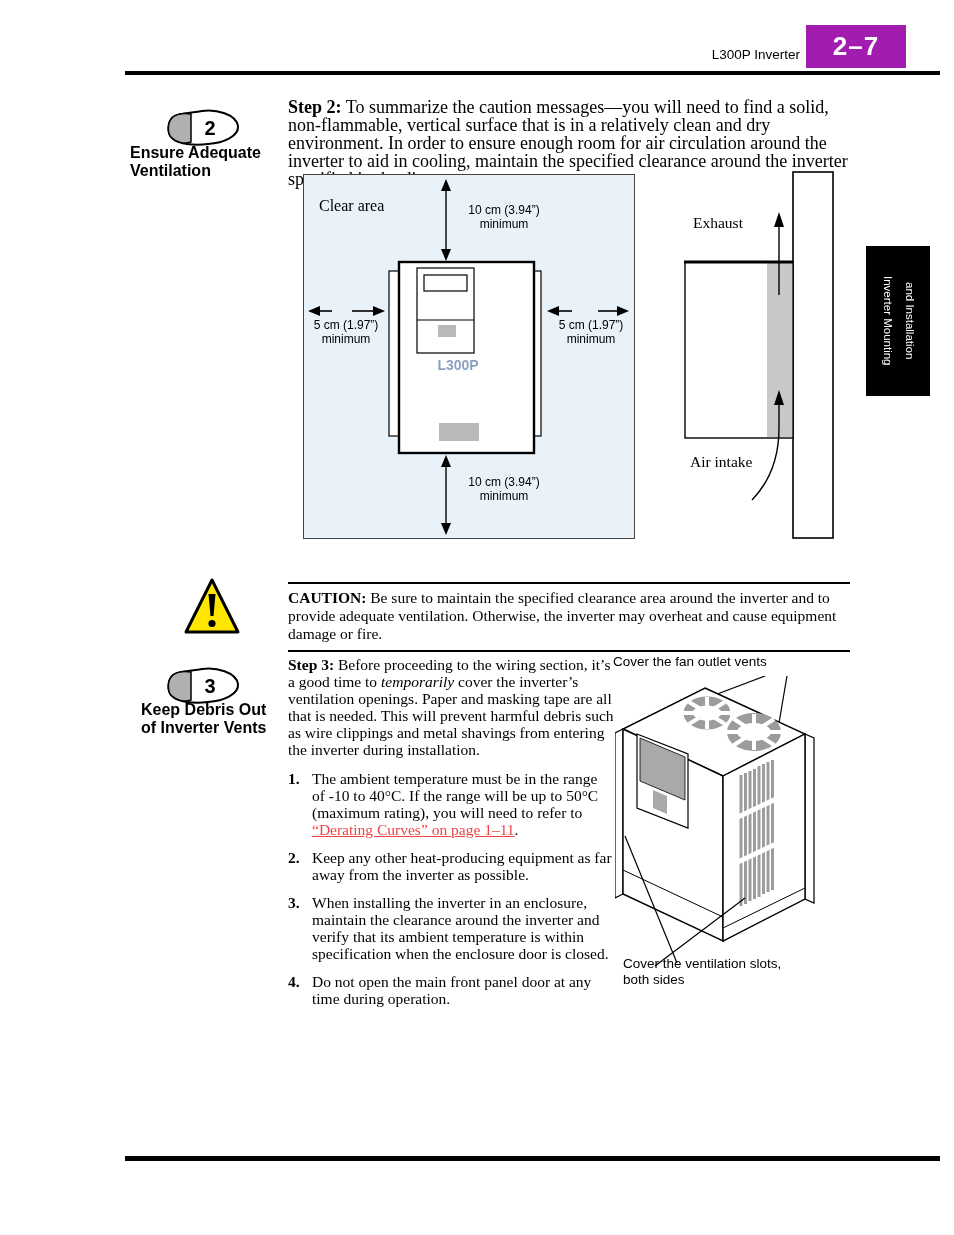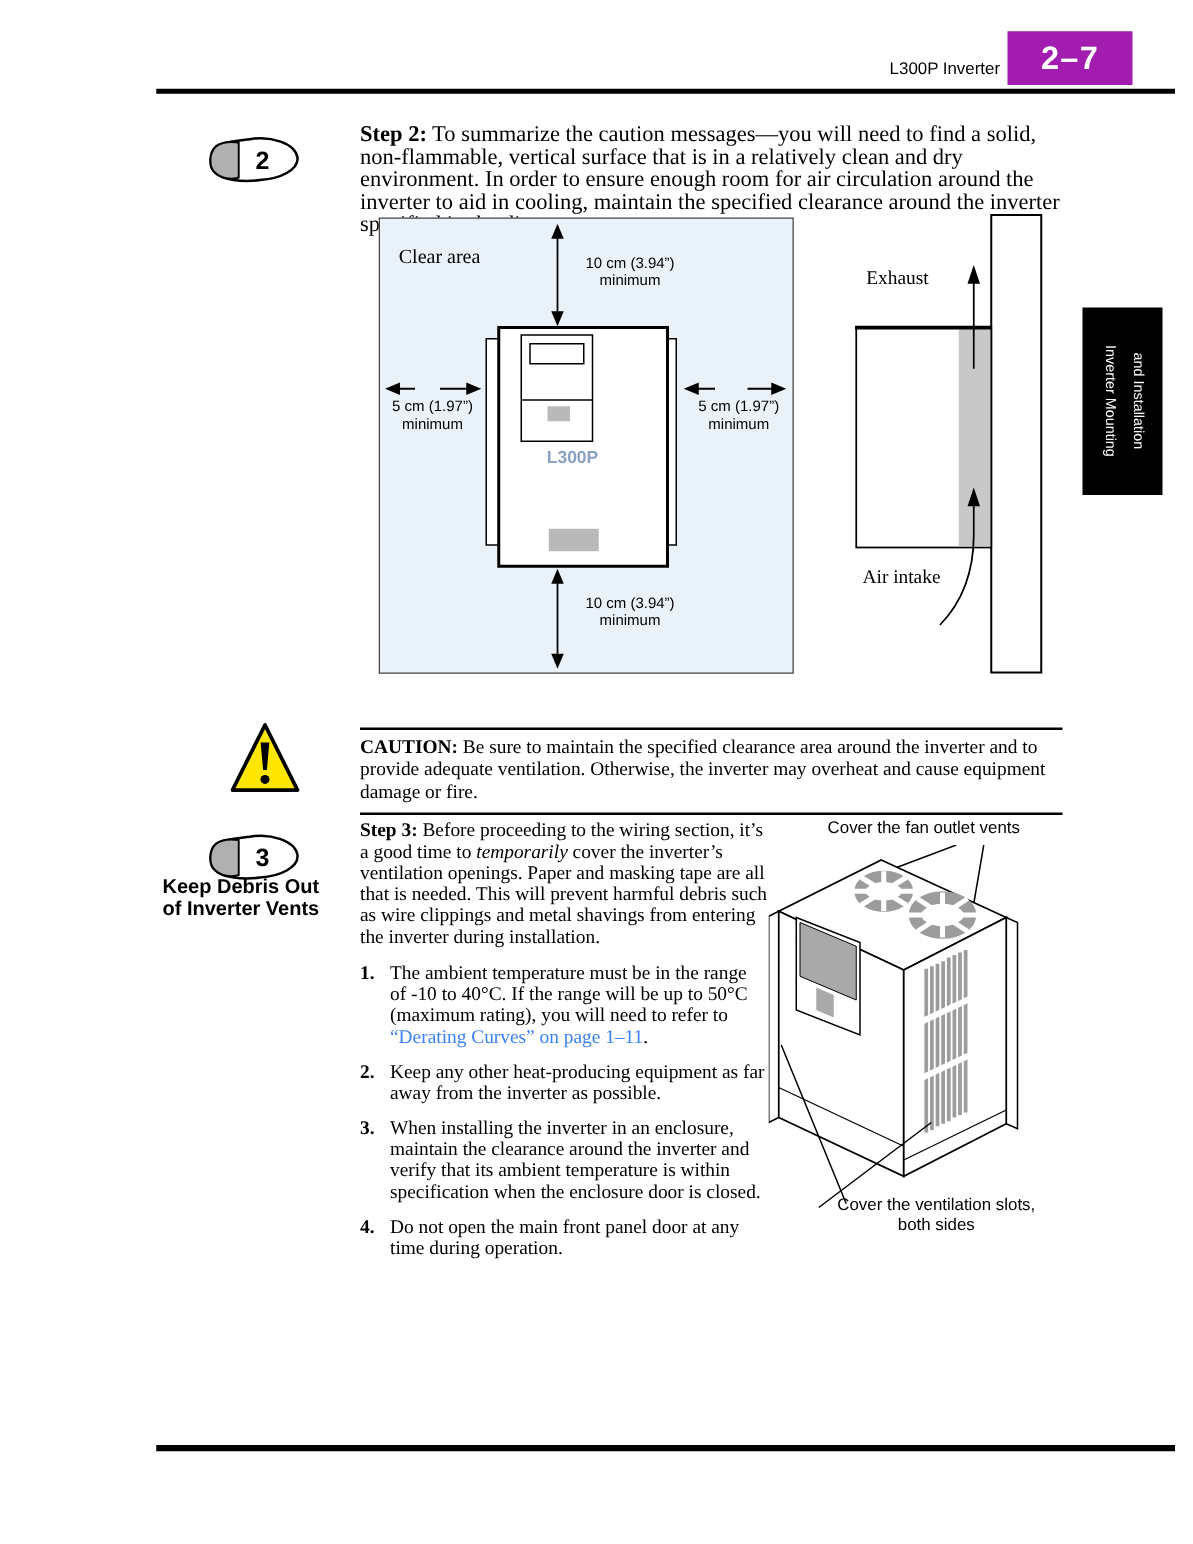--- a/index.html
+++ b/index.html
@@ -37,25 +37,25 @@
   .sideview-label{font-size:15.5px;}
   
   .caution-box{left:288px;top:582px;width:562px;border-top:2px solid #000;border-bottom:2px solid #000;
                padding:5px 0 7px 0;font-size:15.5px;line-height:18px;}
   
   .step3-col{left:288px;top:656px;width:326px;font-size:15.5px;line-height:17px;}
   .step3-col p{margin:0 0 12px 0;}
   .chk-item{display:flex;margin:0 0 11px 0;}
   .chk-num{width:24px;font-weight:bold;flex:none;}
   .chk-text{flex:1;}
-  .doc-link{color:#3b82f6;cursor:pointer;}
+  .doc-link{color:#ef4444;text-decoration:underline;cursor:pointer;}
   
   .iso-fig{left:613px;top:654px;width:252px;height:340px;}
   .fig-cap{position:absolute;font-family:"Liberation Sans", sans-serif;font-size:13.5px;
-           line-height:16px;text-align:center;width:252px;}
+           line-height:16px;text-align:left;width:252px;}
 </style>
 </head>
 <body>
 
 <div class="page">
 
   <div class="abs hdr-product sans">L300P Inverter</div>
   <div class="abs hdr-pagebox sans">
     <span>2–7</span>
   </div>
@@ -67,20 +67,24 @@
       <span>and Installation</span>
     </div>
   </div>
 
   <div class="abs" style="left:164px;top:108px;">
     <svg width="78" height="40" viewBox="0 0 78 40">
       <path d="M 38 3 C 52 1 72 6 74 18 C 75 28 60 35 44 36 C 30 38 14 36 8 30 C 3 26 3 14 9 9 C 14 5 26 5 38 3 Z" fill="#fff" stroke="#000" stroke-width="2"></path>
       <path d="M 9 9 C 3 14 3 26 8 30 C 13 35 21 36 27 34 L 27 6 C 20 5 13 6 9 9 Z" fill="#b0b0b0" stroke="#000" stroke-width="1.5"></path>
       <text x="46" y="27" text-anchor="middle" font-family="Liberation Sans, sans-serif" font-size="20" font-weight="bold" fill="#000">2</text>
     </svg>
+  </div>
+  <div class="abs step-label sans" style="top:144px;">
+    <div>Ensure Adequate</div>
+    <div>Ventilation</div>
   </div>
 
   <div class="abs body-par step2-par">
     <span class="bold">Step 2:</span>
     <span>To summarize the caution messages—you will need to find a solid, non-flammable, vertical surface that is in a relatively clean and dry environment. In order to ensure enough room for air circulation around the inverter to aid in cooling, maintain the specified clearance around the inverter specified in the diagram.</span>
   </div>
 
   <div class="abs diagram">
     <svg width="330" height="363" viewBox="0 0 330 363" style="position:absolute;left:0;top:0;">
 
@@ -161,21 +165,21 @@
     <span>Be sure to maintain the specified clearance area around the inverter and to provide adequate ventilation. Otherwise, the inverter may overheat and cause equipment damage or fire.</span>
   </div>
 
   <div class="abs" style="left:164px;top:666px;">
     <svg width="78" height="40" viewBox="0 0 78 40">
       <path d="M 38 3 C 52 1 72 6 74 18 C 75 28 60 35 44 36 C 30 38 14 36 8 30 C 3 26 3 14 9 9 C 14 5 26 5 38 3 Z" fill="#fff" stroke="#000" stroke-width="2"></path>
       <path d="M 9 9 C 3 14 3 26 8 30 C 13 35 21 36 27 34 L 27 6 C 20 5 13 6 9 9 Z" fill="#b0b0b0" stroke="#000" stroke-width="1.5"></path>
       <text x="46" y="27" text-anchor="middle" font-family="Liberation Sans, sans-serif" font-size="20" font-weight="bold" fill="#000">3</text>
     </svg>
   </div>
-  <div class="abs step-label sans" style="top:701px;">
+  <div class="abs step-label sans" style="top:701px;margin-left:11px;">
     <div>Keep Debris Out</div>
     <div>of Inverter Vents</div>
   </div>
 
   <div class="abs step3-col">
     <p>
       <span class="bold">Step 3:</span>
       <span>Before proceeding to the wiring section, it’s a good time to </span><span class="ital">temporarily</span><span> cover the inverter’s ventilation openings. Paper and masking tape are all that is needed. This will prevent harmful debris such as wire clippings and metal shavings from entering the inverter during installation.</span>
     </p>
 

